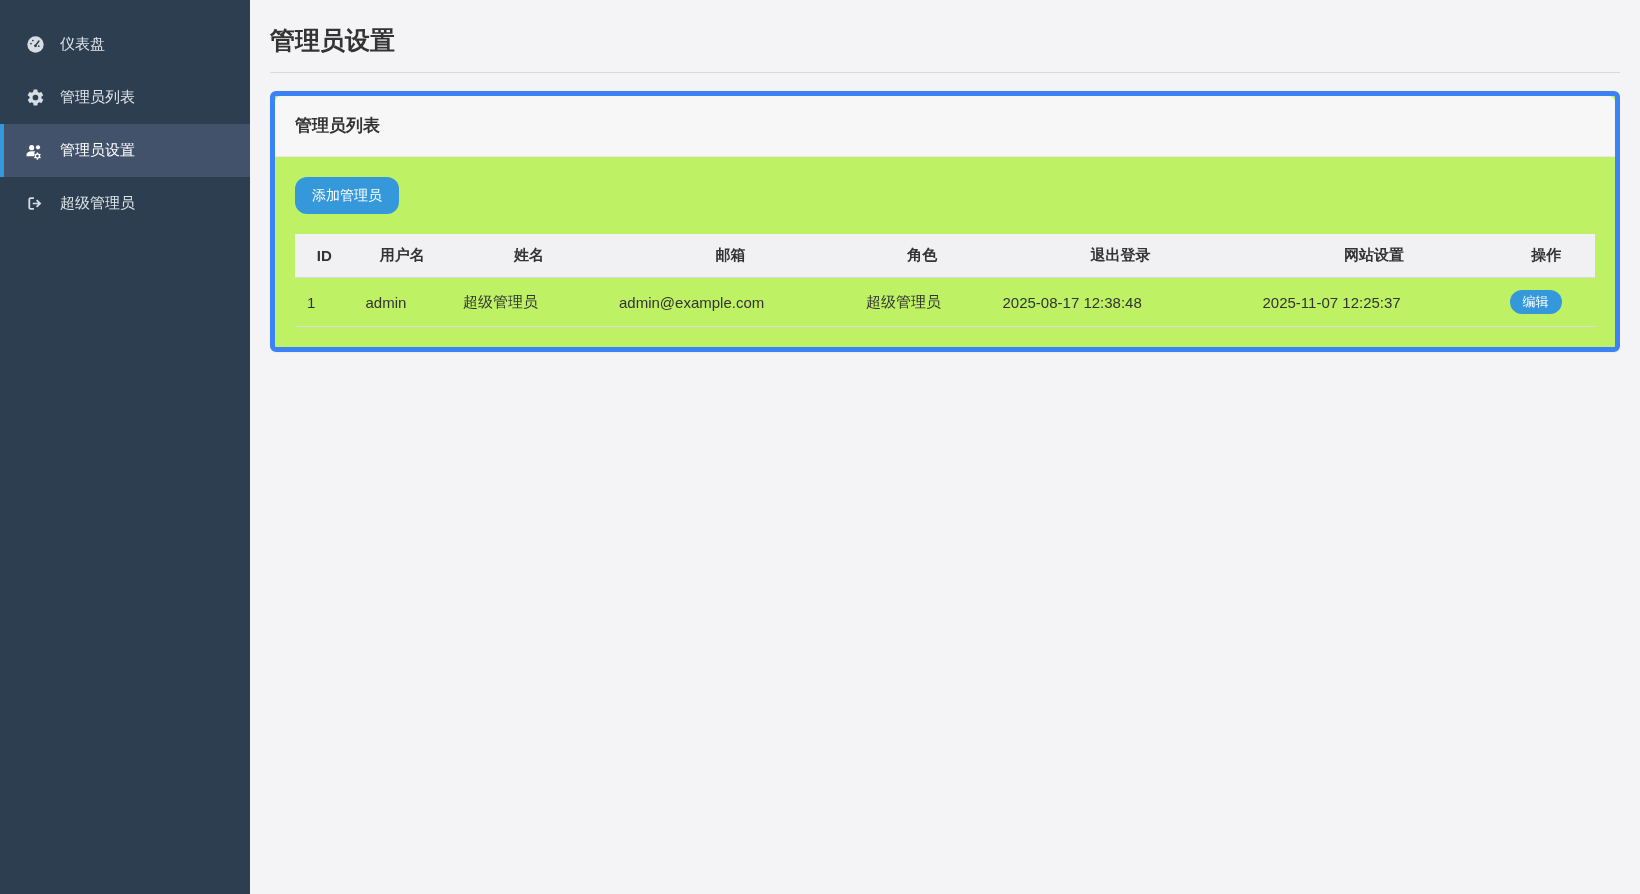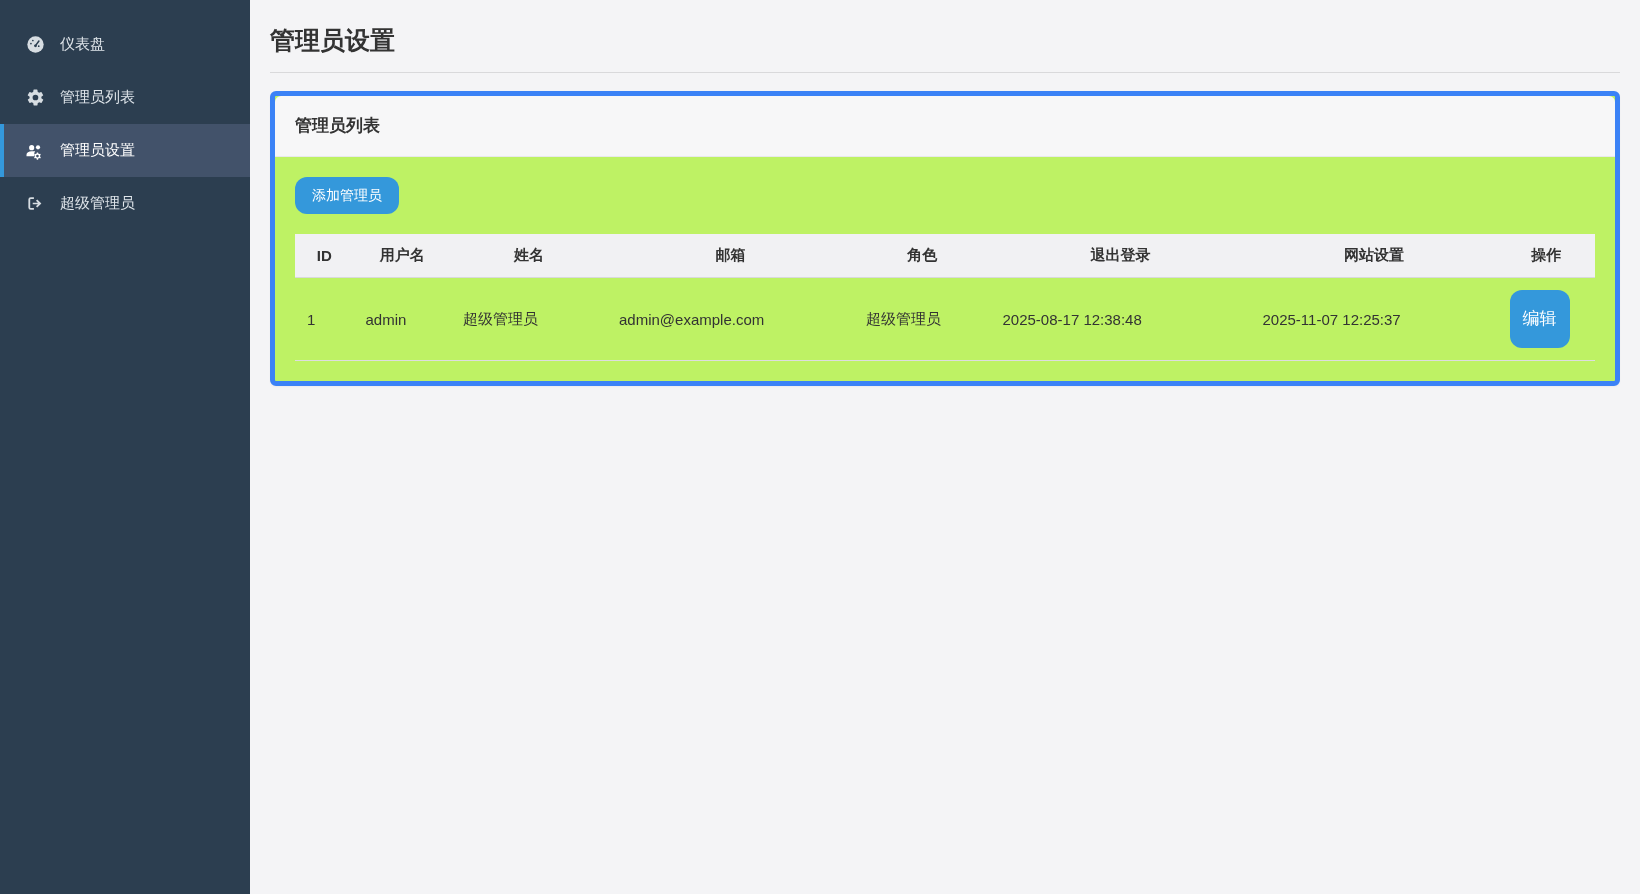--- a/index.html
+++ b/index.html
@@ -117,22 +117,22 @@
     font-family: inherit;
     color: #ffffff;
     background: #3498db;
   }
   .btn-add {
     font-size: 14px;
     padding: 10px 17px;
     line-height: 17px;
   }
   .btn-edit {
-    font-size: 17px;
-    padding: 21px 13px;
+    font-size: 13px;
+    padding: 4px 13px;
     line-height: 16px;
   }
 
   
   .admin-table {
     width: 100%;
     border-collapse: collapse;
     margin-top: 20px;
     table-layout: fixed;
   }

